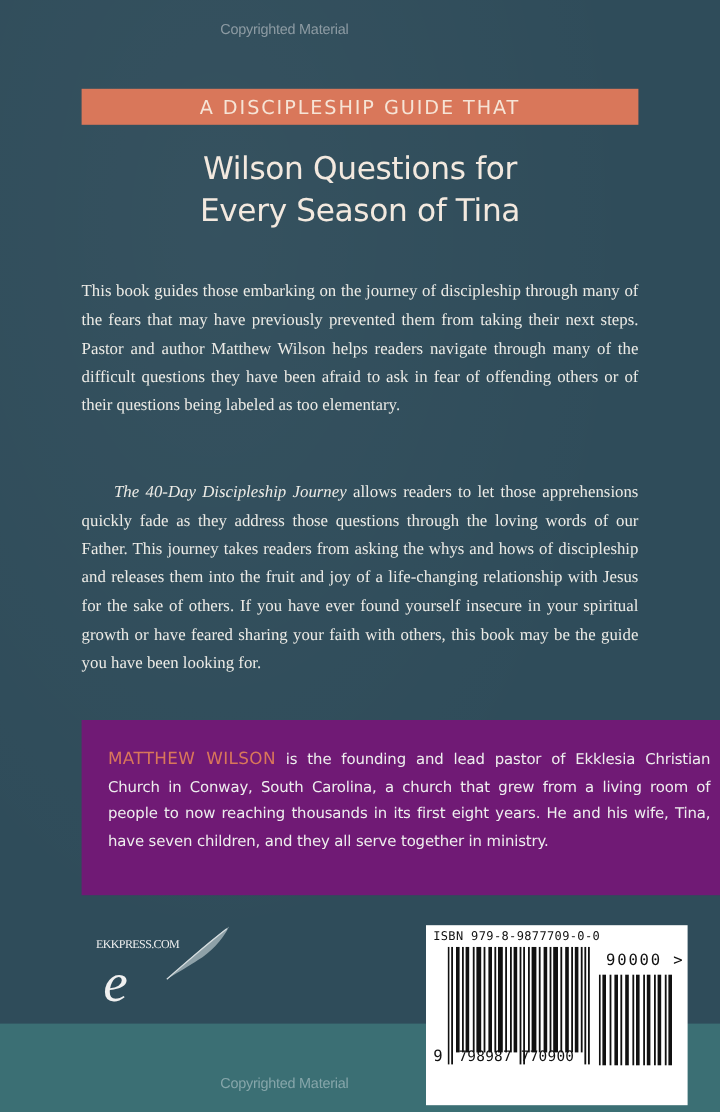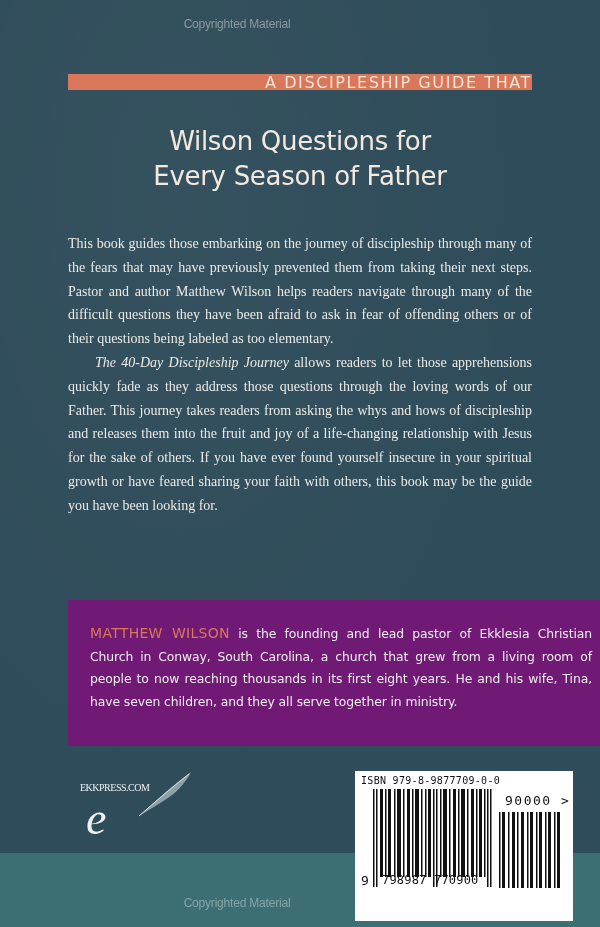--- a/index.html
+++ b/index.html
@@ -20,42 +20,42 @@
     }
     .watermark {
       position:absolute; left:0; width:474px; text-align:center;
       font-family:"Liberation Sans", sans-serif; font-size:12px;
       color:#8d9ba3; letter-spacing:-0.2px;
     }
     .wm-top { top:17px; }
     .wm-bottom { top:896px; color:#86a6aa; }
 
     .banner {
-      position:absolute; left:68px; top:74px; width:464px; height:16px;
+      position:absolute; left:68px; top:74px; width:464px; height:30px;
       background:#d9775a;
-      display:flex; align-items:center; justify-content:flex-end;
+      display:flex; align-items:center; justify-content:center;
     }
     .banner span {
       font-family:"DejaVu Sans", sans-serif; font-size:16px;
       color:#f6e4d6; letter-spacing:1.6px; font-weight:normal;
     }
     .headline {
       position:absolute; left:0; top:124px; width:600px; text-align:center;
       font-family:"DejaVu Sans", sans-serif; font-size:26px; line-height:35px;
       color:#f3e9df; letter-spacing:-0.3px;
     }
     .headline div { white-space:nowrap; }
 
     .body-text {
       position:absolute; left:68px; top:232px; width:464px;
       font-family:"Liberation Serif", serif; font-size:14px; line-height:23.8px;
       color:#ecebe6; text-align:justify;
     }
     .body-text p { margin:0; }
-    .body-text p.indent { text-indent:27px; }
+    .body-text p.indent { text-indent:27px;margin-top:48px; }
     .body-text em { font-style:italic; }
 
     .author-box {
       position:absolute; left:68px; top:600px; width:544px; height:146px;
       background:#701a75;
       box-sizing:border-box; padding:22px 20px 0 22px;
     }
     .author-text {
       font-family:"DejaVu Sans", sans-serif; font-size:12.4px; line-height:22.5px;
       color:#eeeeee; text-align:justify; letter-spacing:-0.1px;
@@ -110,21 +110,21 @@
 <div class="bottom-band"></div>
 
 <div class="watermark wm-top">Copyrighted Material</div>
 
 <div class="banner">
   <span>A DISCIPLESHIP GUIDE THAT</span>
 </div>
 
 <div class="headline">
   <div>Wilson Questions for</div>
-  <div>Every Season of Father</div>
+  <div>Every Season of Tina</div>
 </div>
 
 <div class="body-text">
   <p>This book guides those embarking on the journey of discipleship through many of the fears that may have previously prevented them from taking their next steps. Pastor and author Matthew Wilson helps readers navigate through many of the difficult questions they have been afraid to ask in fear of offending others or of their questions being labeled as too elementary.</p>
   <p class="indent"><em>The 40-Day Discipleship Journey</em><span> allows readers to let those apprehensions quickly fade as they address those questions through the loving words of our Father. This journey takes readers from asking the whys and hows of discipleship and releases them into the fruit and joy of a life-changing relationship with Jesus for the sake of others. If you have ever found yourself insecure in your spiritual growth or have feared sharing your faith with others, this book may be the guide you have been looking for.</span></p>
 </div>
 
 <div class="author-box">
   <div class="author-text"><span class="author-name">MATTHEW WILSON</span><span> is the founding and lead pastor of Ekklesia Christian Church in Conway, South Carolina, a church that grew from a living room of people to now reaching thousands in its first eight years. He and his wife, Tina, have seven children, and they all serve together in ministry.</span></div>
 </div>

